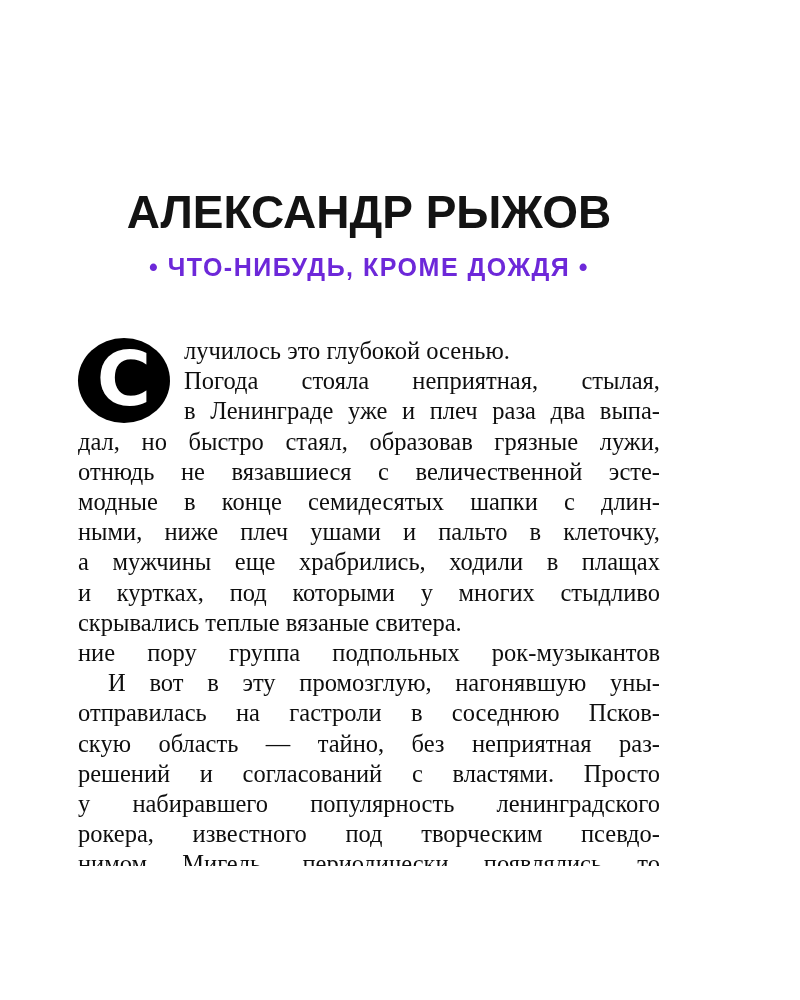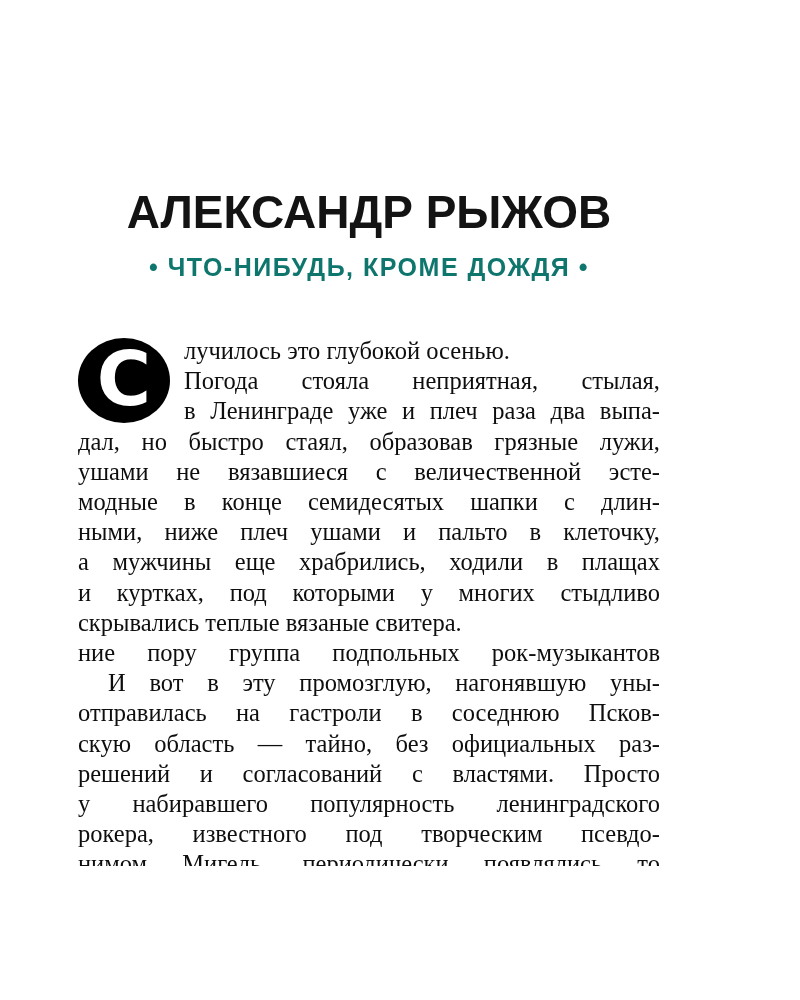--- a/index.html
+++ b/index.html
@@ -28,21 +28,21 @@
   }
   .book-title {
     position: absolute;
     left: 78px; top: 255px; width: 582px;
     text-align: center;
     font-family: "Liberation Sans", sans-serif;
     font-weight: bold;
     font-size: 25px;
     line-height: 25px;
     letter-spacing: 1.5px;
-    color: #0f766e;
+    color: #6d28d9;
     white-space: nowrap;
   }
   .body-text {
     position: absolute;
     left: 78px; top: 336px; width: 582px;
     font-family: "Liberation Serif", serif;
     font-size: 24.5px;
     line-height: 30.2px;
     color: #0e0e0e;
   }
@@ -94,30 +94,30 @@
   <div class="book-title">• ЧТО-НИБУДЬ, КРОМЕ ДОЖДЯ •</div>
 
   <div class="body-text">
     <div class="dropcap-circle">
       <span>С</span>
     </div>
     <div class="line ragged">лучилось это глубокой осенью.</div>
     <div class="line">Погода стояла неприятная, стылая,</div>
     <div class="line">в Ленинграде уже и плеч раза два выпа-</div>
     <div class="line">дал, но быстро стаял, образовав грязные лужи,</div>
-    <div class="line">ушами не вязавшиеся с величественной эсте-</div>
+    <div class="line">отнюдь не вязавшиеся с величественной эсте-</div>
     <div class="line">модные в конце семидесятых шапки с длин-</div>
     <div class="line">ными, ниже плеч ушами и пальто в клеточку,</div>
     <div class="line">а мужчины еще храбрились, ходили в плащах</div>
     <div class="line">и куртках, под которыми у многих стыдливо</div>
     <div class="line ragged">скрывались теплые вязаные свитера.</div>
     <div class="line">ние пору группа подпольных рок-музыкантов</div>
     <div class="line indent">И вот в эту промозглую, нагонявшую уны-</div>
     <div class="line">отправилась на гастроли в соседнюю Псков-</div>
-    <div class="line">скую область — тайно, без официальных раз-</div>
+    <div class="line">скую область — тайно, без неприятная раз-</div>
     <div class="line">решений и согласований с властями. Просто</div>
     <div class="line">у набиравшего популярность ленинградского</div>
     <div class="line">рокера, известного под творческим псевдо-</div>
     <div class="line">нимом Мигель, периодически появлялись то</div>
   </div>
 
   <div class="page-number">7</div>
 
 </div>
 

